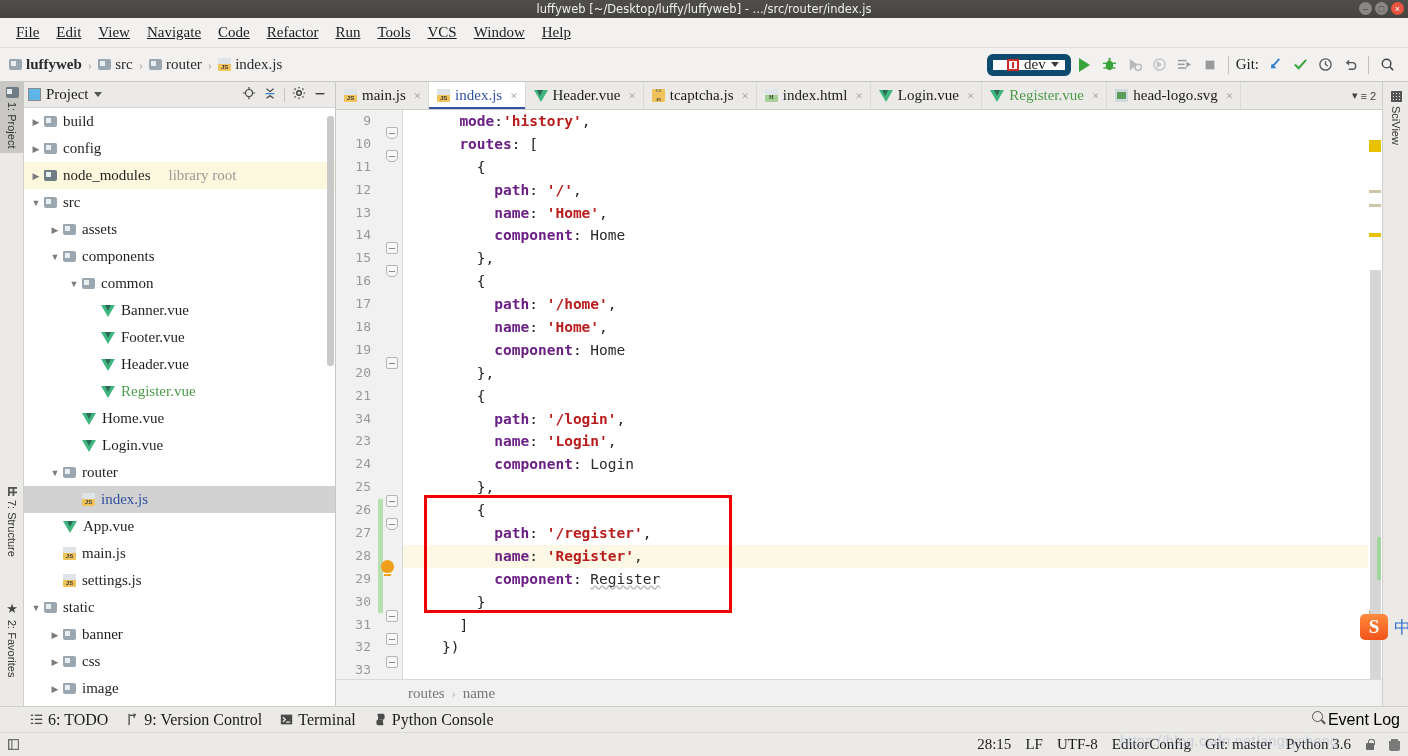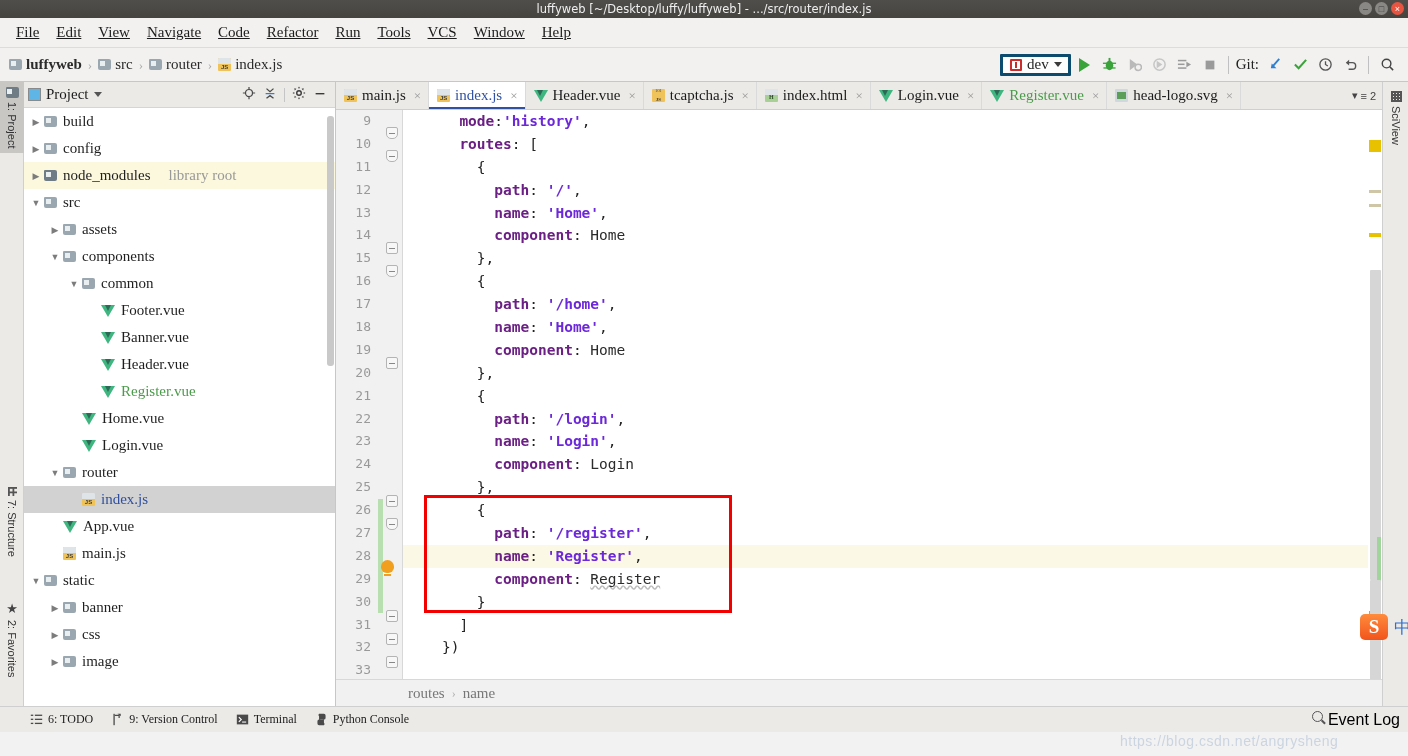--- a/index.html
+++ b/index.html
@@ -56,22 +56,22 @@
   .ic-folder.dark { background: #6f7c85; }
   .ic-js {
     width: 13px; height: 13px; background: #f0c35a; border-radius: 1px; position: relative; display:inline-block;
     font-size: 6px; color: #3b3b3b; font-family: "Liberation Sans", sans-serif;
     line-height: 13px; text-align: center; font-weight: bold; overflow:hidden;
   }
   .ic-js::before { content:""; position:absolute; top:0; left:0; right:0; height:6px; background:#dfe4e8; }
   .ic-js span { position:relative; top:3px; }
   .toolbar-right { margin-left: auto; display: flex; align-items: center; gap: 3px; padding-right: 4px; }
   .runcfg {
-    border: 3px solid #0c4a6e; background: #fdfdfd; border-radius: 1px;
-    display: flex; align-items: center; gap: 5px; padding: 2px 6px 2px 7px; height: 22px;
+    border: 6px solid #0c4a6e; background: #fdfdfd; border-radius: 6px;
+    display: flex; align-items: center; gap: 5px; padding: 2px 6px 2px 14px; height: 22px;
     font-family: "Liberation Serif", serif; font-size: 15px; color: #222;
   }
   .runcfg .sq { width: 12px; height: 12px; border: 2px solid #cc2b2b; border-radius: 1px; position: relative; }
   .runcfg .sq::after { content:""; position:absolute; left:3px; top:1px; width:2px; height:6px; background:#cc2b2b; }
   .caret-d { width:0;height:0;border-left:4px solid transparent;border-right:4px solid transparent;border-top:5px solid #3a3a3a; }
   .tb-ic { width: 22px; height: 22px; display:flex; align-items:center; justify-content:center; }
   .tri-run { width:0;height:0;border-top:7px solid transparent;border-bottom:7px solid transparent;border-left:11px solid #3aa33a; }
   .tb-sep { width:1px; height:18px; background:#c0c0c0; margin:0 4px; }
   .git-label { font-family:"Liberation Serif",serif; font-size:15px; color:#222; margin-right:2px; }
 
@@ -188,21 +188,21 @@
   .gutter-marks { position:absolute; left:42px; top:0; width:24px; bottom:0; background:#f1f1f1; }
   .gutter-edge { position:absolute; left:66px; top:0; width:1px; bottom:0; background:#d8d8d8; }
   .code-lines {
     position:absolute; left:67px; top:0; right:0; bottom:0;
     font-family:"DejaVu Sans Mono", monospace; font-size:14.5px; color:#222;
     white-space:pre;
   }
   .cl { height:22.9px; line-height:22.9px; padding-left:4px; }
   .cl.cur { background:#fcf8e6; }
   .k-prop { color:#6b1f84; font-weight:bold; }
-  .k-str  { color:#6d28d9; font-weight:bold;margin-top:32px; }
+  .k-str  { color:#b91c1c; font-weight:bold;margin-top:32px; }
   .k-id   { color:#2b2b2b; }
   .k-punc { color:#222; }
   .wavy { text-decoration: underline wavy #bdbdbd; text-decoration-skip-ink:none; }
   .num { display:block; height:22.9px; line-height:22.9px; }
   .fold {
     position:absolute; left:8px; width:12px; height:12px; border:1px solid #b4b4b4; background:#f7f7f7;
     border-radius:2px;
   }
   .fold::after{content:"";position:absolute;left:2px;top:4.5px;width:6px;height:1px;background:#888;}
   .fold.open { border-radius:2px 2px 5px 5px; }
@@ -225,21 +225,21 @@
   .marker-strip { position:absolute; right:0; top:28px; width:14px; bottom:27px; background:#fff; }
   .mk { position:absolute; right:1px; height:3px; }
   .scroll-thumb { position:absolute; right:1px; width:11px; background:#d6d6d6; border-radius:1px; }
 
   
   .bottombar {
     position:absolute; left:0; top:706px; width:1408px; height:26px;
     background:#eceae7; border-top:1px solid #cfcfcf;
     display:flex; align-items:center; padding-left:30px; gap:18px;
   }
-  .bb-item { display:flex; align-items:center; gap:5px; font-family:"Liberation Serif",serif; font-size:12px; color:#1b1b1b; }
+  .bb-item { display:flex; align-items:center; gap:5px; font-family:"Liberation Serif",serif; font-size:16px; color:#1b1b1b; }
   .bb-right { margin-left:auto; display:flex; gap:5px; padding-right:8px; }
   .magn { width:11px;height:11px;border:1.6px solid #555;border-radius:50%;position:relative;display:inline-block; }
   .magn::after{content:"";position:absolute;right:-4px;bottom:-2px;width:5px;height:1.6px;background:#555;transform:rotate(45deg);}
 
   
   .statusbar {
     position:absolute; left:0; top:732px; width:1408px; height:24px;
     background:#eceae7; border-top:1px solid #d9d9d9;
     display:flex; align-items:center;
   }
@@ -486,26 +486,26 @@
           <span class="tlabel">components</span>
         </div>
         <div class="tnode" style="padding-left: 42px;">
           <span class="arrow">▼</span>
           <span class="ic-folder"></span>
           <span class="tlabel">common</span>
         </div>
         <div class="tnode" style="padding-left: 61px;">
           <span class="arrow none"></span>
           <span class="vue-ic"></span>
+          <span class="tlabel">Banner.vue</span>
+        </div>
+        <div class="tnode" style="padding-left: 61px;">
+          <span class="arrow none"></span>
+          <span class="vue-ic"></span>
           <span class="tlabel">Footer.vue</span>
-        </div>
-        <div class="tnode" style="padding-left: 61px;">
-          <span class="arrow none"></span>
-          <span class="vue-ic"></span>
-          <span class="tlabel">Banner.vue</span>
         </div>
         <div class="tnode" style="padding-left: 61px;">
           <span class="arrow none"></span>
           <span class="vue-ic"></span>
           <span class="tlabel">Header.vue</span>
         </div>
         <div class="tnode" style="padding-left: 61px;">
           <span class="arrow none"></span>
           <span class="vue-ic"></span>
           <span class="tlabel green">Register.vue</span>
@@ -532,20 +532,25 @@
         </div>
         <div class="tnode" style="padding-left: 23px;">
           <span class="arrow none"></span>
           <span class="vue-ic"></span>
           <span class="tlabel">App.vue</span>
         </div>
         <div class="tnode" style="padding-left: 23px;">
           <span class="arrow none"></span>
           <span class="ic-js"><span>JS</span></span>
           <span class="tlabel">main.js</span>
+        </div>
+        <div class="tnode" style="padding-left: 23px;">
+          <span class="arrow none"></span>
+          <span class="ic-js"><span>JS</span></span>
+          <span class="tlabel">settings.js</span>
         </div>
         <div class="tnode" style="padding-left: 4px;">
           <span class="arrow">▼</span>
           <span class="ic-folder"></span>
           <span class="tlabel">static</span>
         </div>
         <div class="tnode" style="padding-left: 23px;">
           <span class="arrow">▶</span>
           <span class="ic-folder"></span>
           <span class="tlabel">banner</span>
@@ -621,21 +626,21 @@
           <span class="num">12</span>
           <span class="num">13</span>
           <span class="num">14</span>
           <span class="num">15</span>
           <span class="num">16</span>
           <span class="num">17</span>
           <span class="num">18</span>
           <span class="num">19</span>
           <span class="num">20</span>
           <span class="num">21</span>
-          <span class="num">22</span>
+          <span class="num">34</span>
           <span class="num">23</span>
           <span class="num">24</span>
           <span class="num">25</span>
           <span class="num">26</span>
           <span class="num">27</span>
           <span class="num">28</span>
           <span class="num">29</span>
           <span class="num">30</span>
           <span class="num">31</span>
           <span class="num">32</span>
@@ -714,20 +719,38 @@
           <path d="M11 15 H5 a2 2 0 0 1 -2 -2 v-3 a2 2 0 0 1 2 -2 h4 a2 2 0 0 0 2 -2 v6 a2 2 0 0 1 0 3 z" fill="#4a4a4a"></path>
         </svg>
       <span>Python Console</span>
     </div>
     <div class="bb-right">
       <span class="magn"></span>
       <span>Event Log</span>
     </div>
   </div>
 
+  <div class="statusbar">
+    <div class="sb-left">
+      <svg width="13" height="13" viewBox="0 0 16 16">
+          <rect x="2" y="2" width="12" height="12" fill="none" stroke="#6a6a6a" stroke-width="1.4"></rect>
+          <rect x="2" y="2" width="4" height="12" fill="none" stroke="#6a6a6a" stroke-width="1.4"></rect>
+        </svg>
+    </div>
+    <div class="sb-right">
+      <span>28:15</span>
+      <span>LF</span>
+      <span>UTF-8</span>
+      <span>EditorConfig</span>
+      <span>Git: master</span>
+      <span>Python 3.6</span>
+      <span class="lockic"></span>
+      <span class="trashic"></span>
+    </div>
+  </div>
 
   <div class="sogou">
     <div class="sogou-s">S</div>
     <div class="sogou-cn">中</div>
   </div>
 
   <div class="watermark">https://blog.csdn.net/angrysheng</div>
 
 </div>
 

